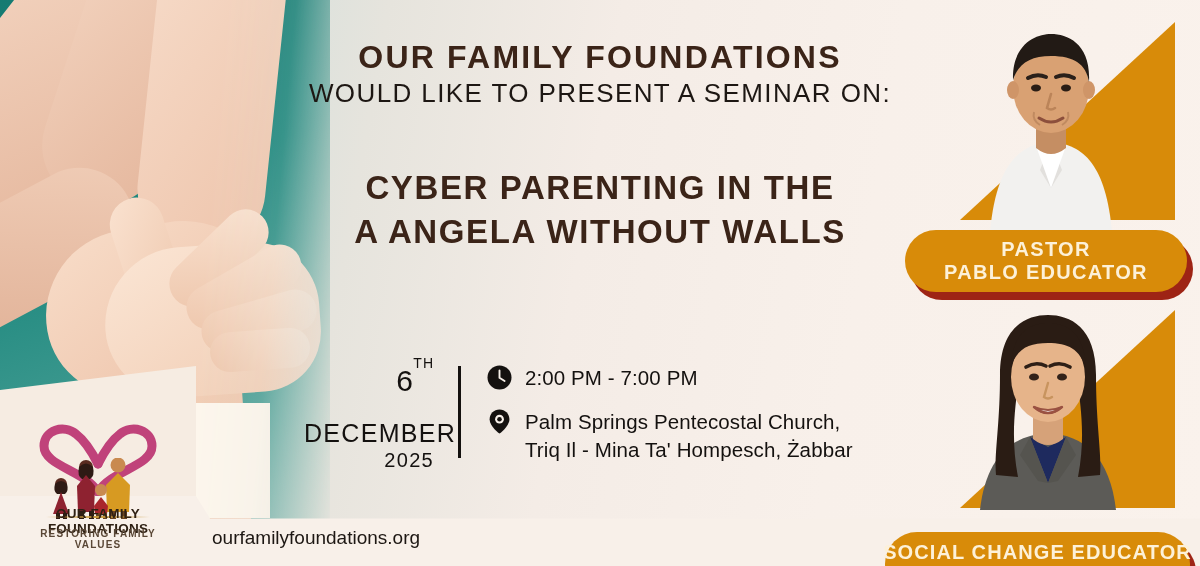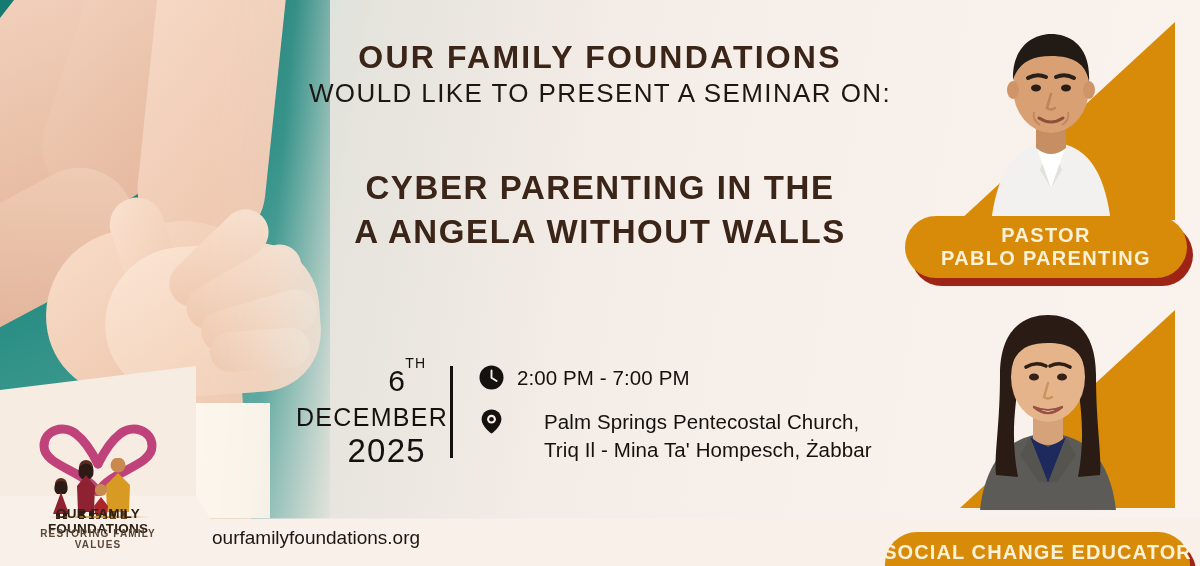--- a/index.html
+++ b/index.html
@@ -78,51 +78,51 @@
     font-size:26px;font-weight:normal;color:#1d1713;letter-spacing:1.4px;
     line-height:1.2;white-space:nowrap;margin-top:2px;
   }
   .title-block{position:absolute;left:195px;top:166px;width:810px;text-align:center;}
   .title-line{
     font-size:33px;font-weight:bold;color:#3b2418;letter-spacing:1.6px;line-height:1.32;
     white-space:nowrap;
   }
 
   
-  .details{position:absolute;left:296px;top:362px;width:620px;height:110px;display:flex;align-items:flex-start;}
+  .details{position:absolute;left:304px;top:362px;width:620px;height:110px;display:flex;align-items:flex-start;}
   .date-col{width:130px;text-align:right;padding-top:4px;}
   .date-day{font-size:30px;font-weight:normal;color:#14110f;line-height:1;letter-spacing:.5px;}
   .date-day sup{font-size:14px;font-weight:normal;letter-spacing:1px;top:-.85em;position:relative;}
-  .date-month{font-size:25px;color:#14110f;letter-spacing:1.3px;line-height:1.25;margin-top:6px;}
-  .date-year{font-size:33px;color:#14110f;letter-spacing:1.3px;line-height:1.1;}
+  .date-month{font-size:25px;color:#14110f;letter-spacing:1.3px;line-height:1.25;margin-top:22px;}
+  .date-year{font-size:20px;color:#14110f;letter-spacing:1.3px;line-height:1.1;}
   .divider{width:3px;height:92px;background:#14110f;margin:4px 26px 0 24px;}
   .info-col{flex:1;padding-top:2px;}
   .info-row{display:flex;align-items:flex-start;margin-bottom:17px;}
-  .info-row:last-child{margin-bottom:0;gap:27px;}
+  .info-row:last-child{margin-bottom:0;}
   .ic{width:25px;height:25px;flex:0 0 25px;margin-right:13px;margin-top:1px;}
   .info-text{font-size:20.5px;color:#14110f;line-height:1.33;letter-spacing:.1px;}
 
   
   .contact{position:absolute;left:212px;bottom:14px;font-size:19px;color:#1d1713;line-height:1.48;}
 
   
   .wedge{position:absolute;background:#d88b09;}
   .wedge.w1{left:960px;top:22px;width:215px;height:198px;
     clip-path:polygon(100% 0,100% 100%,0 100%);}
   .wedge.w2{left:960px;top:310px;width:215px;height:198px;
     clip-path:polygon(100% 0,100% 100%,0 100%);}
 
   .speaker-photo{position:absolute;overflow:hidden;}
   .sp1{left:958px;top:20px;width:186px;height:212px;}
   .sp2{left:950px;top:305px;width:196px;height:205px;}
 
   .badge{position:absolute;border-radius:42px;background:#d88b09;
     display:flex;flex-direction:column;align-items:center;justify-content:center;
     box-shadow:6px 8px 0 0 #9e2415;}
-  .badge-1{left:905px;top:216px;width:282px;height:62px;}
+  .badge-1{left:905px;top:230px;width:282px;height:62px;}
   .badge-2{left:885px;top:490px;width:305px;height:64px;margin-top:42px;}
   .badge-line{color:#fdf1d8;font-weight:bold;letter-spacing:1.3px;line-height:1.16;white-space:nowrap;}
   .badge-1 .badge-line{font-size:20px;}
   .badge-2 .badge-line{font-size:20px;letter-spacing:1.1px;}
 </style>
 </head>
 <body>
 
 <div id="poster">
 
@@ -282,21 +282,21 @@
       <ellipse cx="108" cy="68" rx="5" ry="3.4" fill="#2a1d15"></ellipse>
 
       <path d="M93 74 L89 88 q4 3 8 0" stroke="#bb8459" stroke-width="2.6" fill="none" stroke-linecap="round"></path>
       <path d="M81 98 q12 8 24 0" stroke="#8c4f3c" stroke-width="3" fill="none" stroke-linecap="round"></path>
       <path d="M76 92 q-2 8 6 13" stroke="#c08a60" stroke-width="2" fill="none"></path>
       <path d="M110 92 q2 8 -6 13" stroke="#c08a60" stroke-width="2" fill="none"></path>
     </svg>
   </div>
   <div class="badge badge-1">
     <div class="badge-line">PASTOR</div>
-    <div class="badge-line">PABLO PARENTING</div>
+    <div class="badge-line">PABLO EDUCATOR</div>
   </div>
 
   <div class="wedge w2"></div>
   <div class="speaker-photo sp2">
     <svg width="196" height="205" viewBox="0 0 196 205">
 
       <path d="M98 128 C62 130 36 152 30 205 L166 205 C160 152 134 130 98 128 Z" fill="#5c5b57"></path>
 
       <path d="M80 132 L98 178 L116 132 L98 142 Z" fill="#1e2a5e"></path>
       <path d="M80 132 L70 150 L88 176 L98 178 Z" fill="#55544f"></path>

